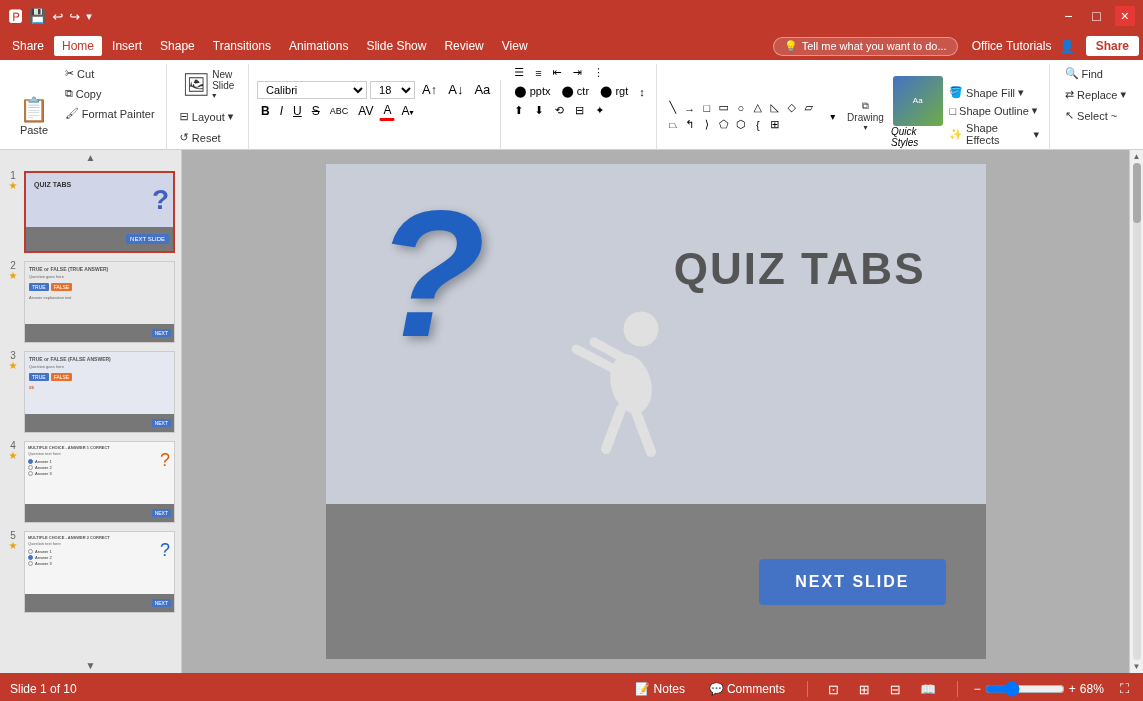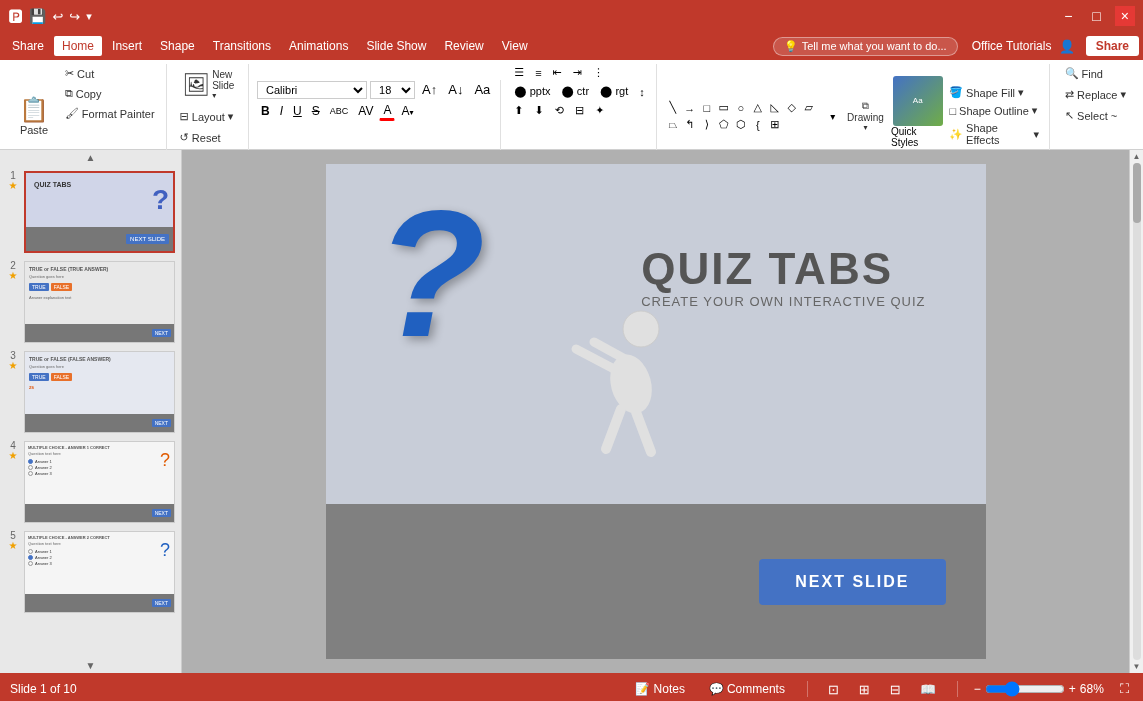--- a/index.html
+++ b/index.html
@@ -672,21 +672,21 @@
           <div class="ribbon-btn" style="min-width:40px;">
             <span>⧉</span>
             <span style="font-size:10px;">Drawing</span>
             <span style="font-size:8px;">▾</span>
           </div>
 
           <div style="display:flex;flex-direction:column;align-items:center;cursor:pointer;">
             <div class="quick-styles-box">
               <span style="font-size:8px;color:white;">Aa</span>
             </div>
-            <span style="font-size:10px;">Quick Styles</span>
+            <span style="font-size:10px;font-style:italic;">Quick Styles</span>
             <span style="font-size:8px;">▾</span>
           </div>
 
           <div class="effects-col">
             <div class="effect-btn">
               <span>🪣</span>
               <span>Shape Fill</span>
               <span>▾</span>
             </div>
             <div class="effect-btn">
@@ -905,21 +905,20 @@
               <line x1="65" y1="105" x2="50" y2="145" stroke="#e0e0e0" stroke-width="10" stroke-linecap="round"></line>
               <line x1="80" y1="108" x2="95" y2="148" stroke="#e0e0e0" stroke-width="10" stroke-linecap="round"></line>
 
               <line x1="58" y1="65" x2="20" y2="45" stroke="#e0e0e0" stroke-width="9" stroke-linecap="round"></line>
               <line x1="78" y1="60" x2="38" y2="38" stroke="#e0e0e0" stroke-width="9" stroke-linecap="round"></line>
             </svg>
           </div>
 
           <div class="quiz-tabs-title">
             <h1>QUIZ TABS</h1>
-            <p>CREATE YOUR OWN INTERACTIVE QUIZ</p>
           </div>
         </div>
 
         <div class="slide-bottom-section">
           <button class="next-slide-btn">NEXT SLIDE</button>
         </div>
       </div>
 
     </div>
     <div id="right-scrollbar">

